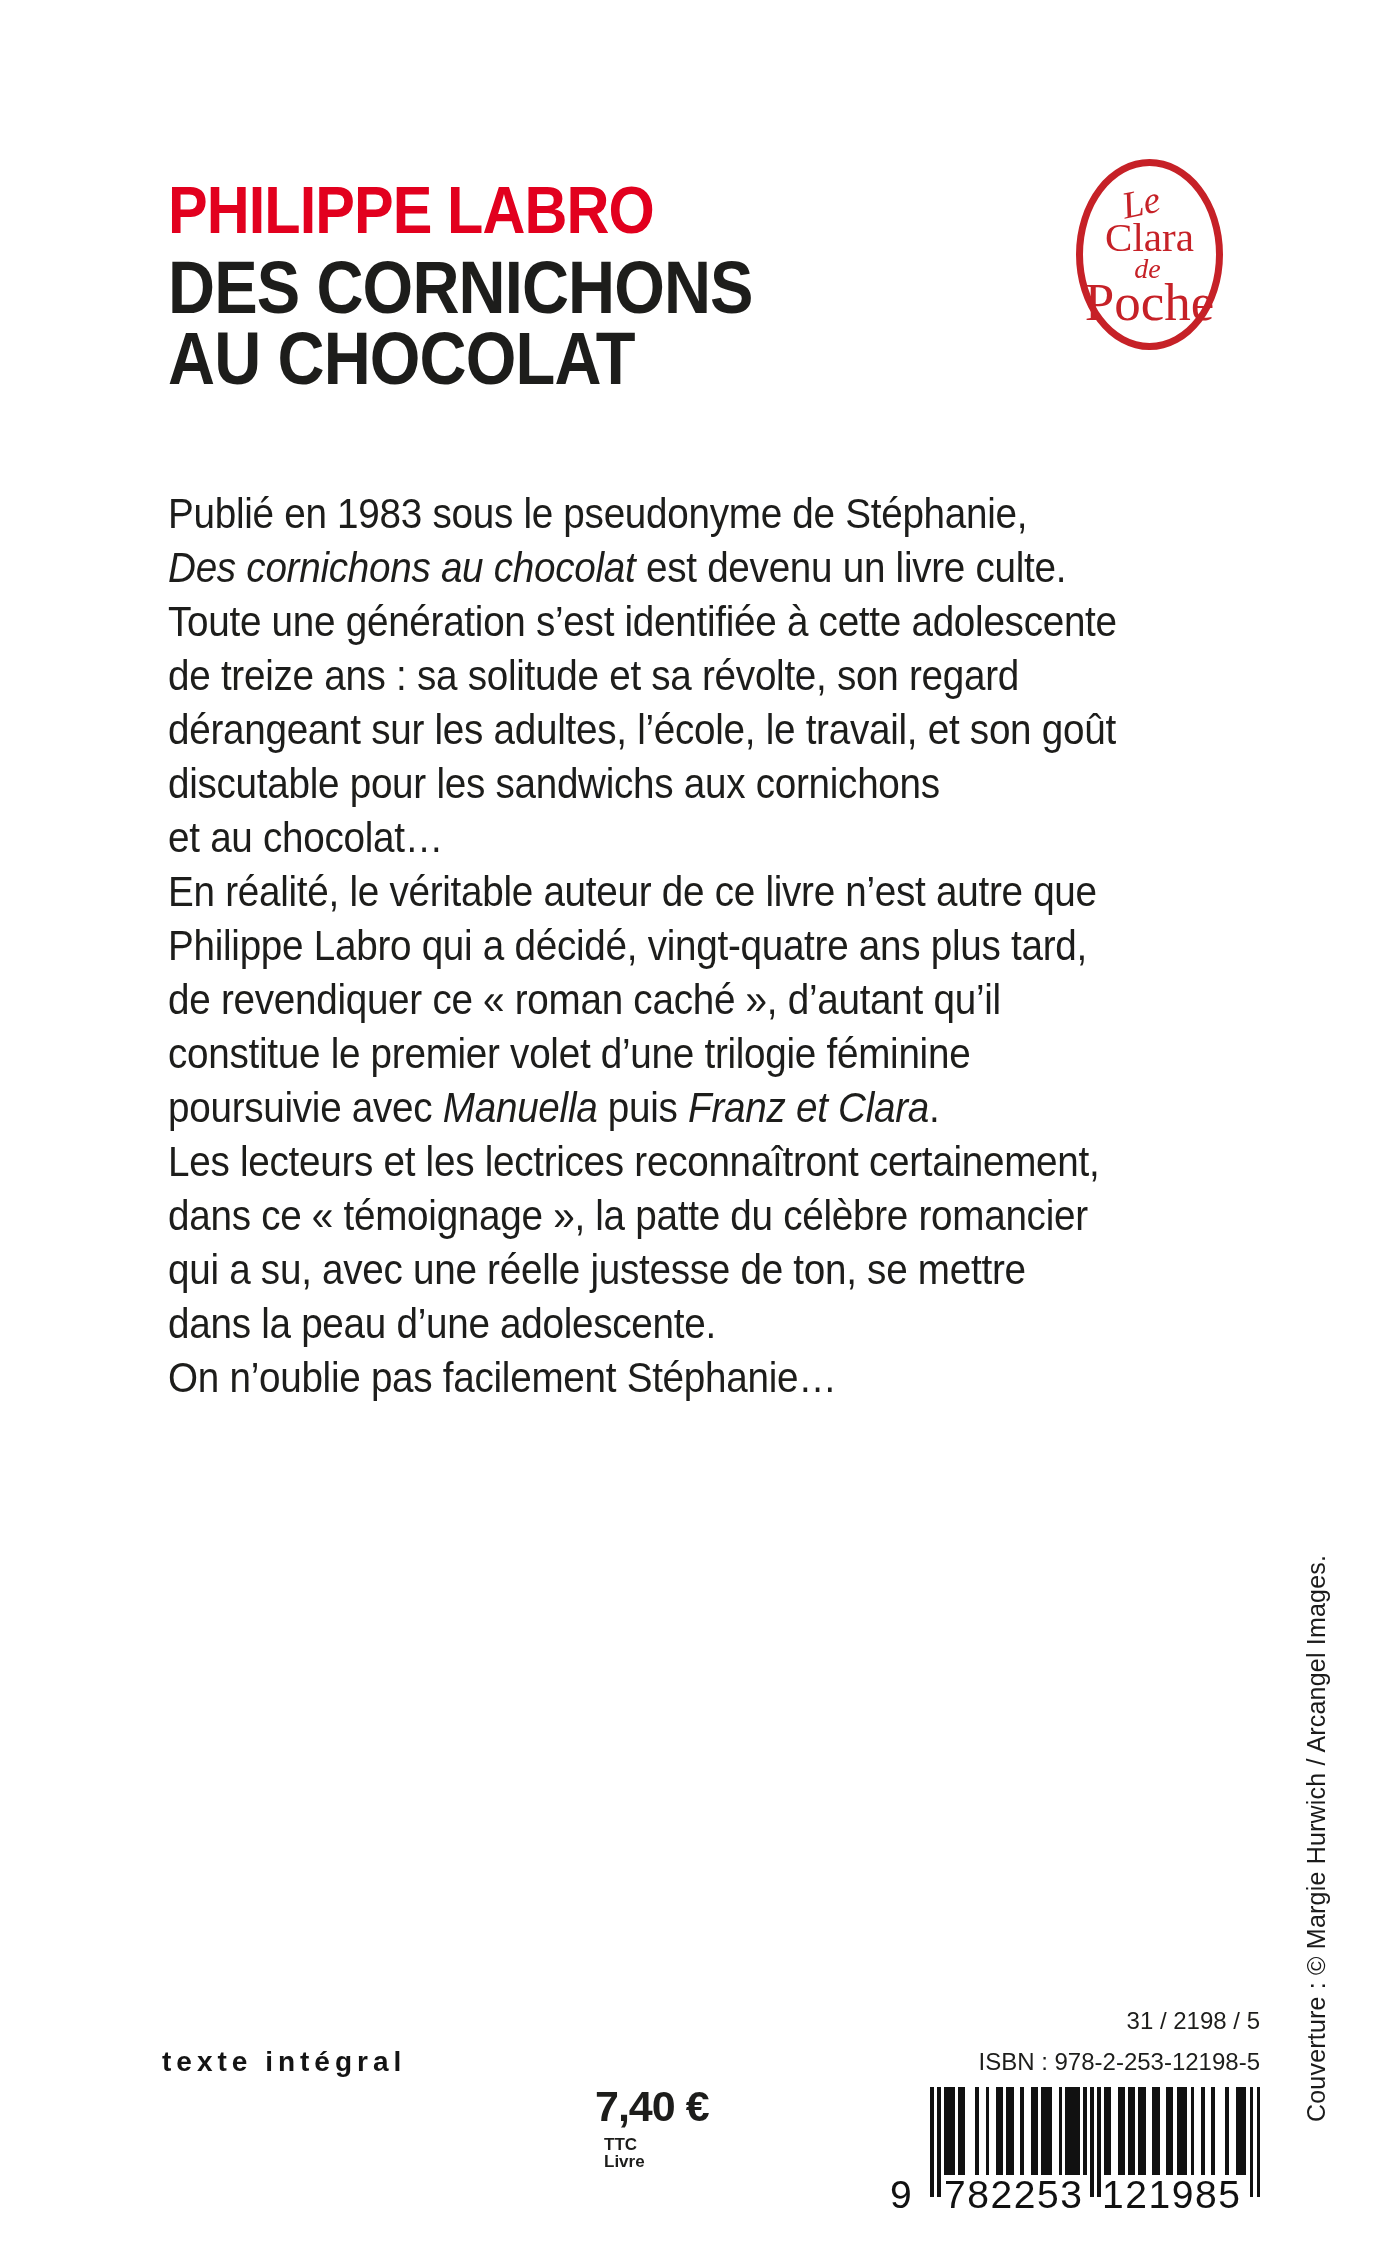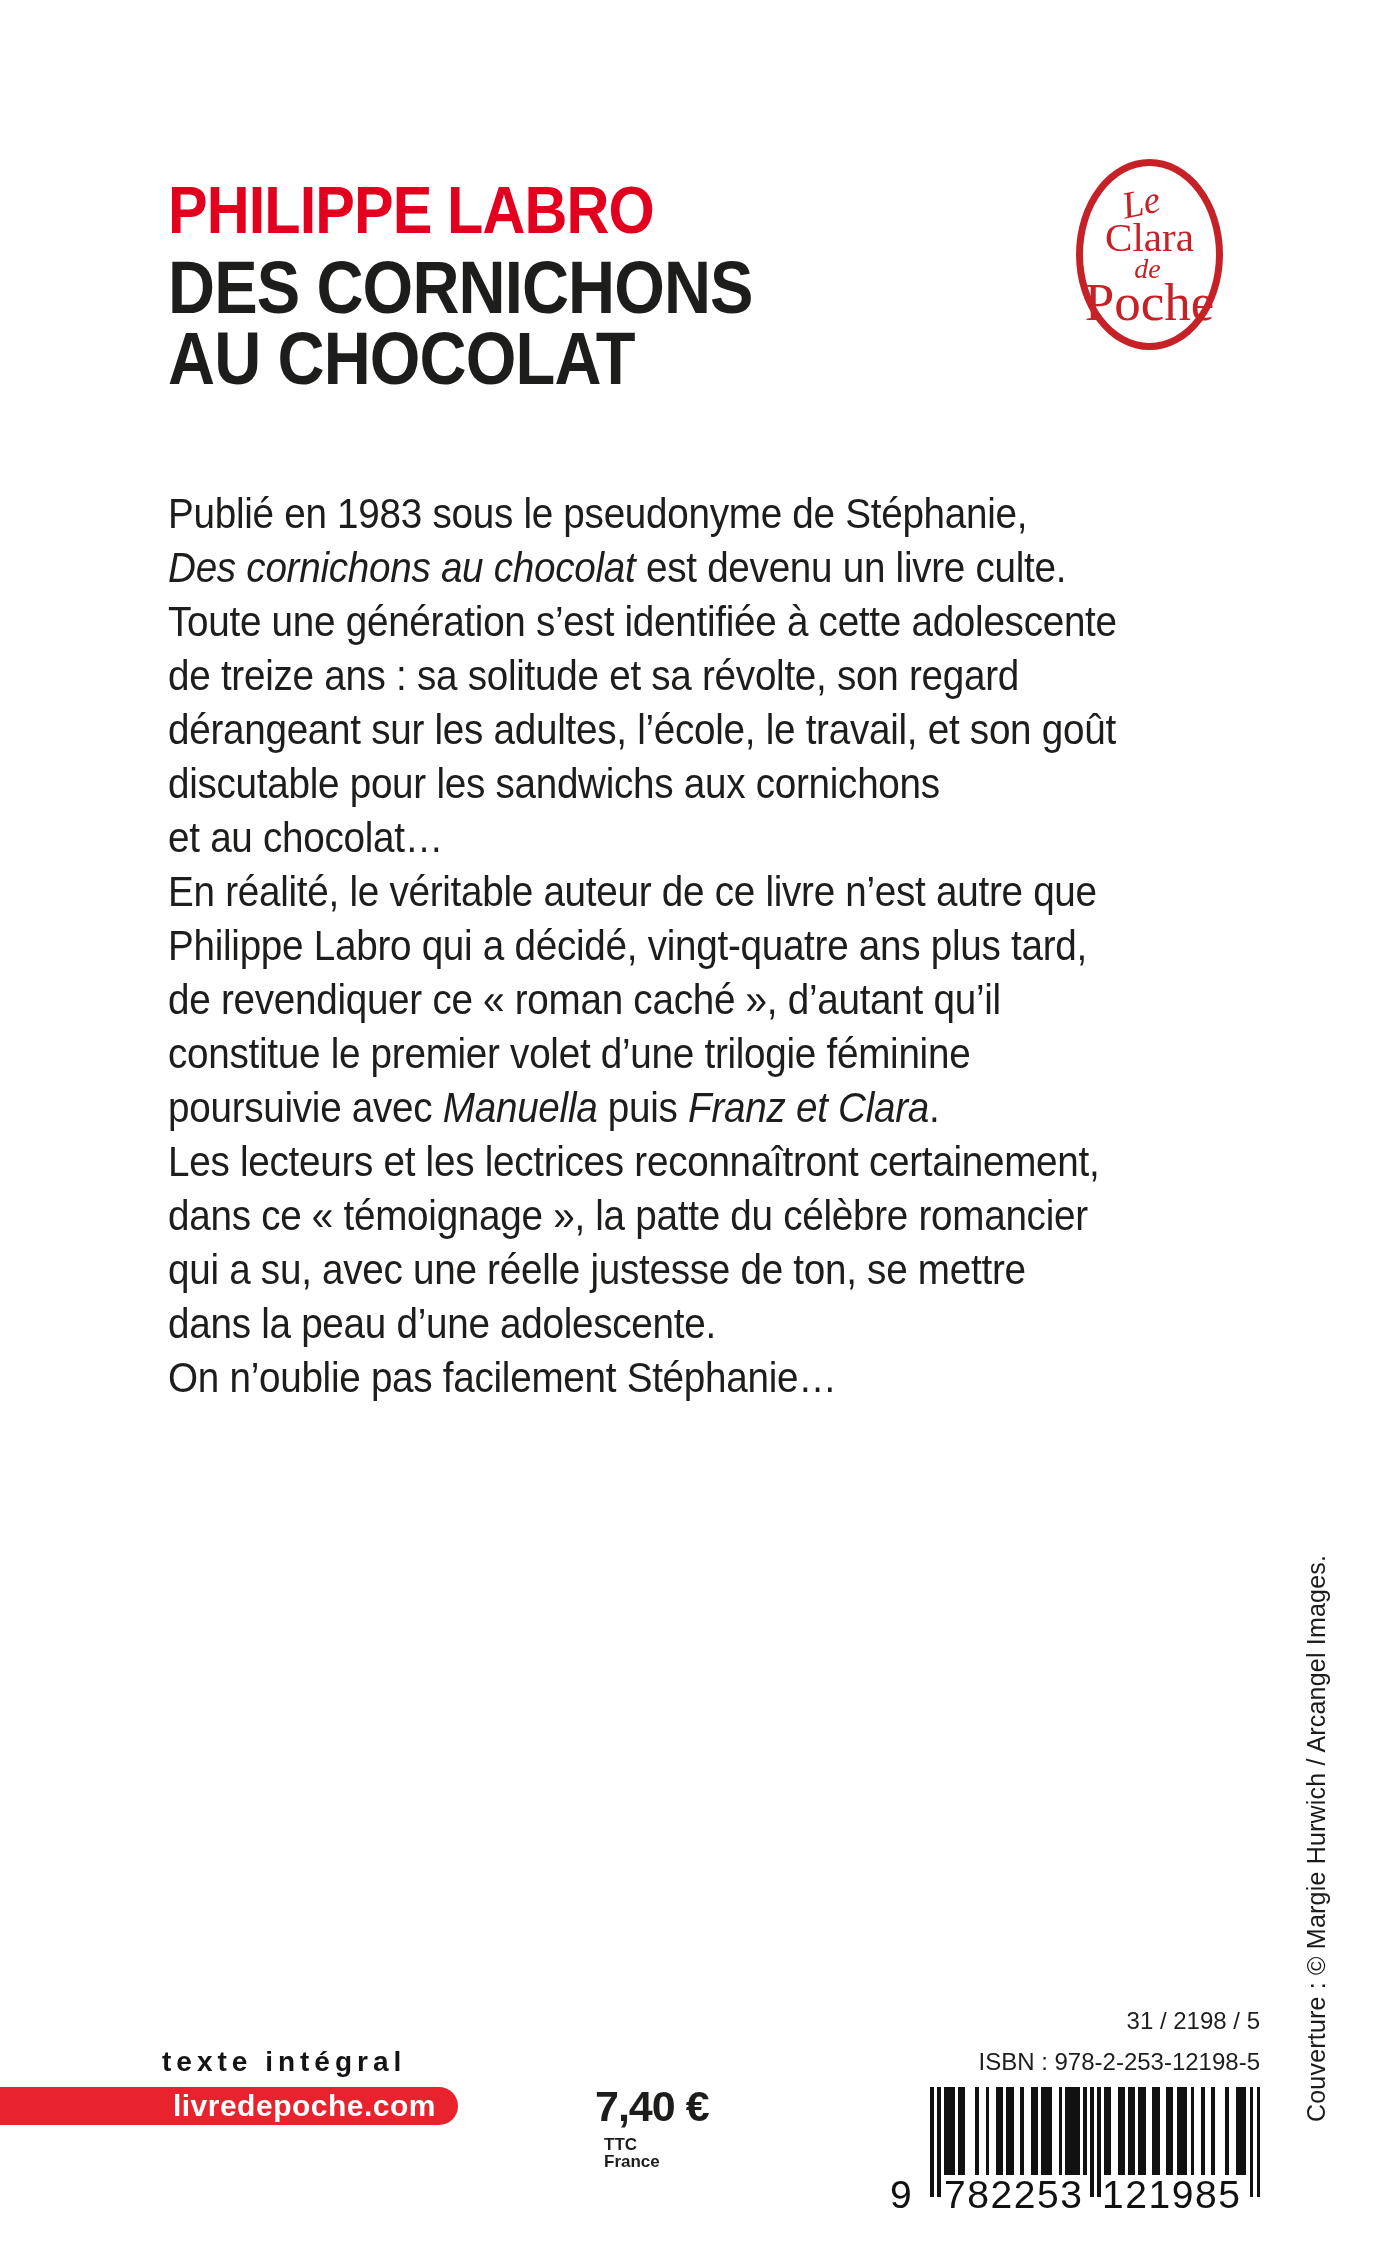--- a/index.html
+++ b/index.html
@@ -142,29 +142,26 @@
       <div><span>dans ce « témoignage », la patte du célèbre romancier</span></div>
       <div><span>qui a su, avec une réelle justesse de ton, se mettre</span></div>
       <div><span>dans la peau d’une adolescente.</span></div>
       <div><span>On n’oublie pas facilement Stéphanie…</span></div>
     </div>
 
   <div class="credit">Couverture : © Margie Hurwich / Arcangel Images.</div>
 
   <div class="texte-integral">texte intégral</div>
 
-  <div class="site-bar">
-    <span class="site">livredepoche.com</span>
-  </div>
 
   <div class="price-block">
     <span class="price">7,40 €</span>
     <span class="price-suffix">
       <span>TTC</span>
-      <span>France</span>
+      <span>Livre</span>
     </span>
   </div>
 
   <div class="codes">
     <div>31 / 2198 / 5</div>
     <div>ISBN : 978-2-253-12198-5</div>
   </div>
 
   <div class="barcode" id="barcode">
     <span class="bc-digit-first">9</span>

